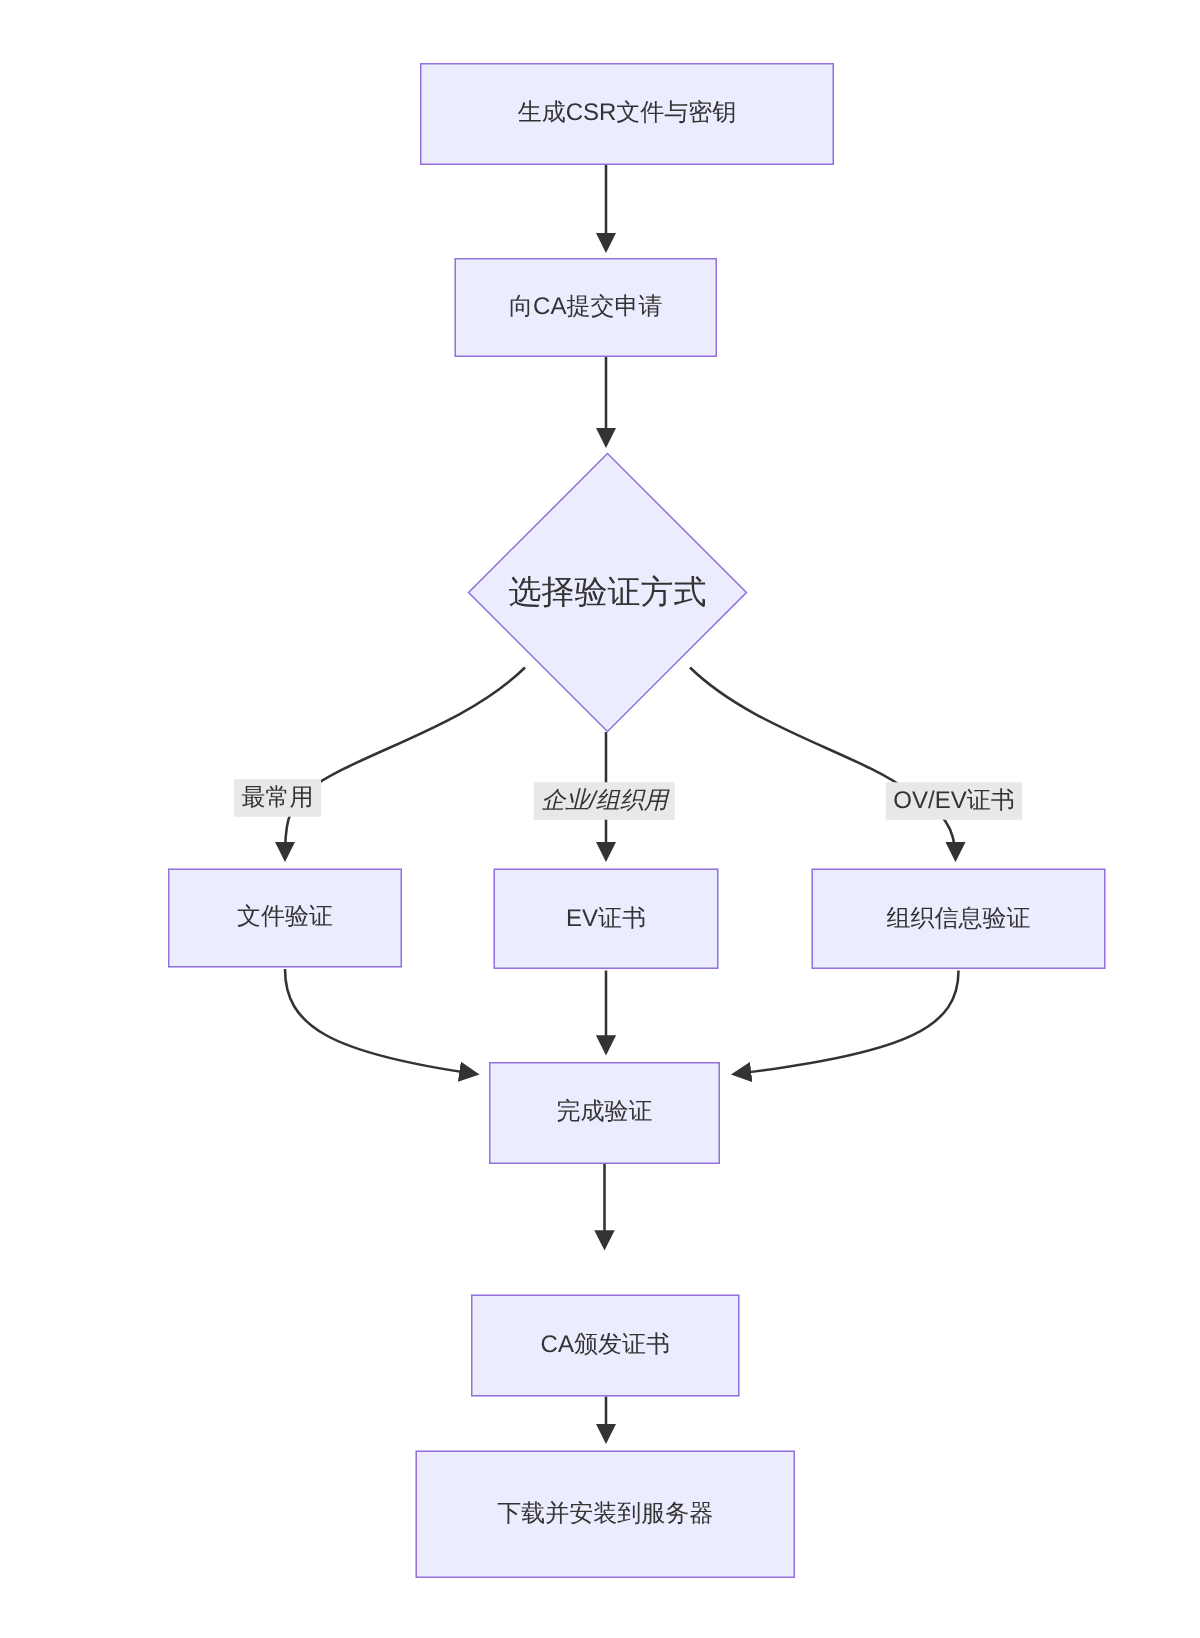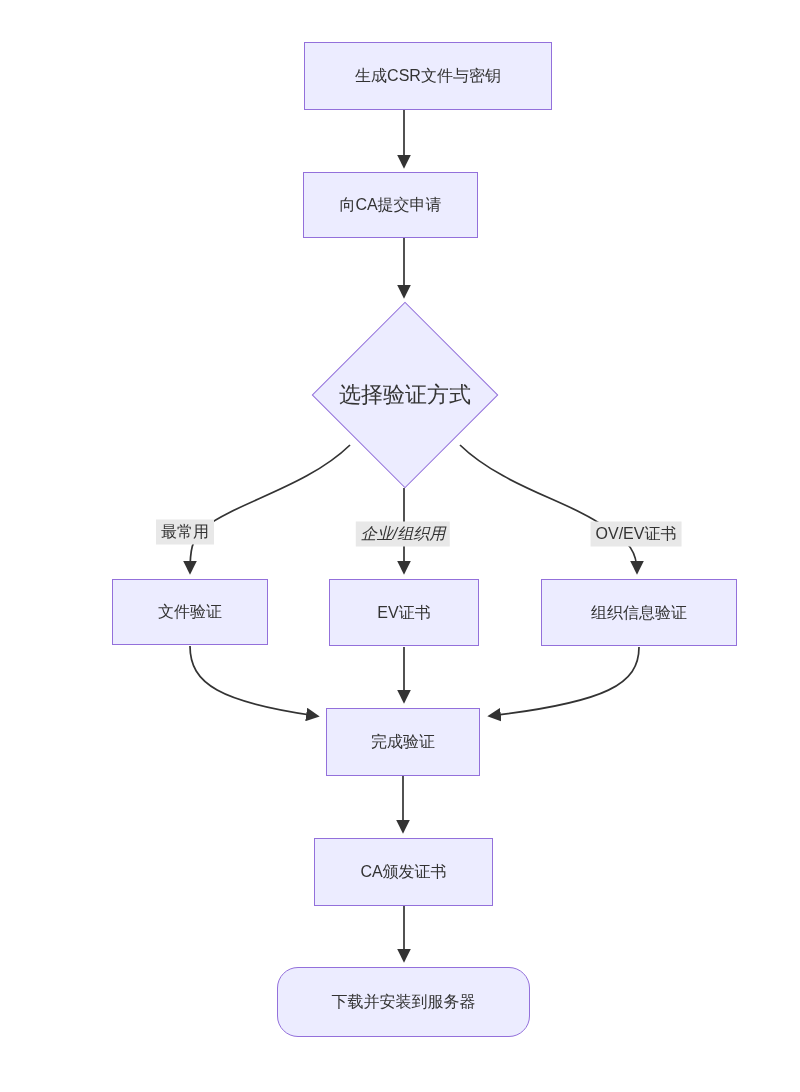--- a/index.html
+++ b/index.html
@@ -89,21 +89,21 @@
       <path d="M404,488 L404,572" marker-end="url(#arrow)"></path>
       <path d="M460,445 C502,486 572,502 605,527 C630,541 637,553 637,572" marker-end="url(#arrow)"></path>
       <path d="M190,646 C190,684 220,702 317,716" marker-end="url(#arrow)"></path>
       <path d="M404,647 L404,701" marker-end="url(#arrow)"></path>
       <path d="M639,647 C639,684 607,702 490,716" marker-end="url(#arrow)"></path>
       <path d="M403,776 L403,831" marker-end="url(#arrow)"></path>
       <path d="M404,906 L404,960" marker-end="url(#arrow)"></path>
     </g>
   </svg>
 
-  <div class="node" style="left:280px;top:42px;width:248px;height:68px;margin-left:24px;">生成CSR文件与密钥</div>
+  <div class="node" style="left:280px;top:42px;width:276px;height:68px;">生成CSR文件与密钥</div>
 
   <div class="node" style="left:303px;top:172px;width:175px;height:66px;">向CA提交申请</div>
 
   <div class="decision" style="left:311px;top:302px;width:188px;height:186px;">
     <div class="shape"></div>
     <div class="lbl">选择验证方式</div>
   </div>
 
   <div class="edge-label" style="left:185px;top:532px;">最常用</div>
 
@@ -112,17 +112,17 @@
   <div class="edge-label" style="left:636px;top:534px;">OV/EV证书</div>
 
   <div class="node" style="left:112px;top:579px;width:156px;height:66px;font-family:Liberation Serif, serif;">文件验证</div>
 
   <div class="node" style="left:329px;top:579px;width:150px;height:67px;">EV证书</div>
 
   <div class="node" style="left:326px;top:708px;width:154px;height:68px;">完成验证</div>
 
   <div class="node" style="left:541px;top:579px;width:196px;height:67px;">组织信息验证</div>
 
-  <div class="node" style="left:314px;top:838px;width:179px;height:68px;">CA颁发证书</div>
+  <div class="node" style="left:314px;top:863px;width:179px;height:68px;">CA颁发证书</div>
 
-  <div class="node" style="left:277px;top:967px;width:253px;height:70px;border-radius:21px;">下载并安装到服务器</div>
+  <div class="node" style="left:277px;top:967px;width:253px;height:85px;">下载并安装到服务器</div>
 
 </div>
 
 </body></html>

